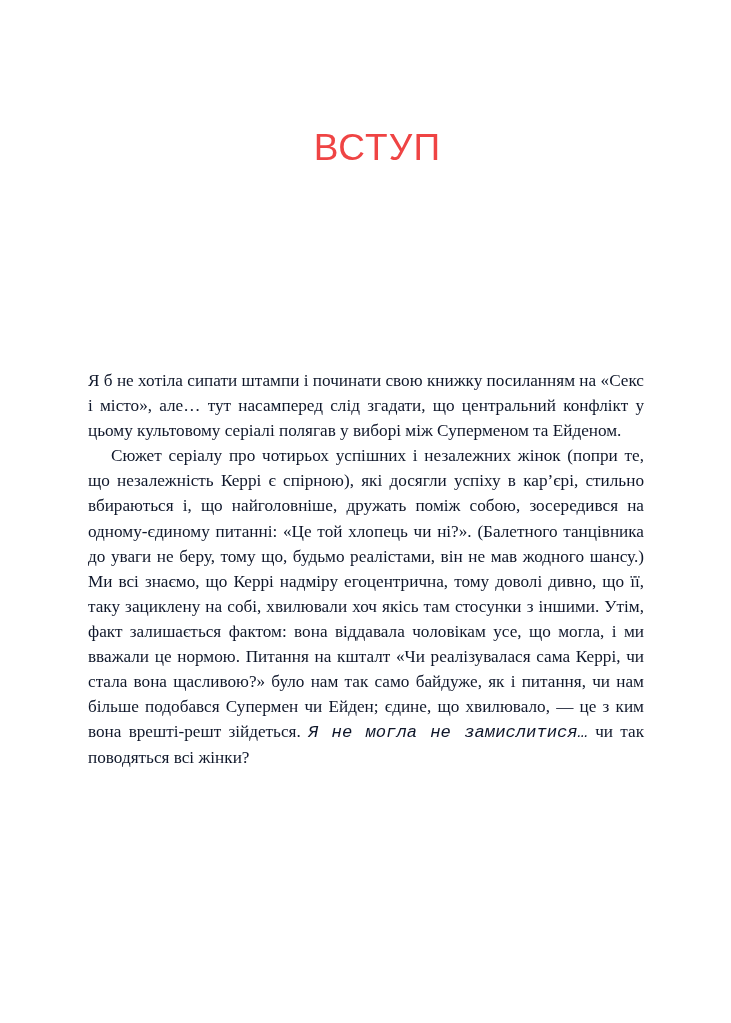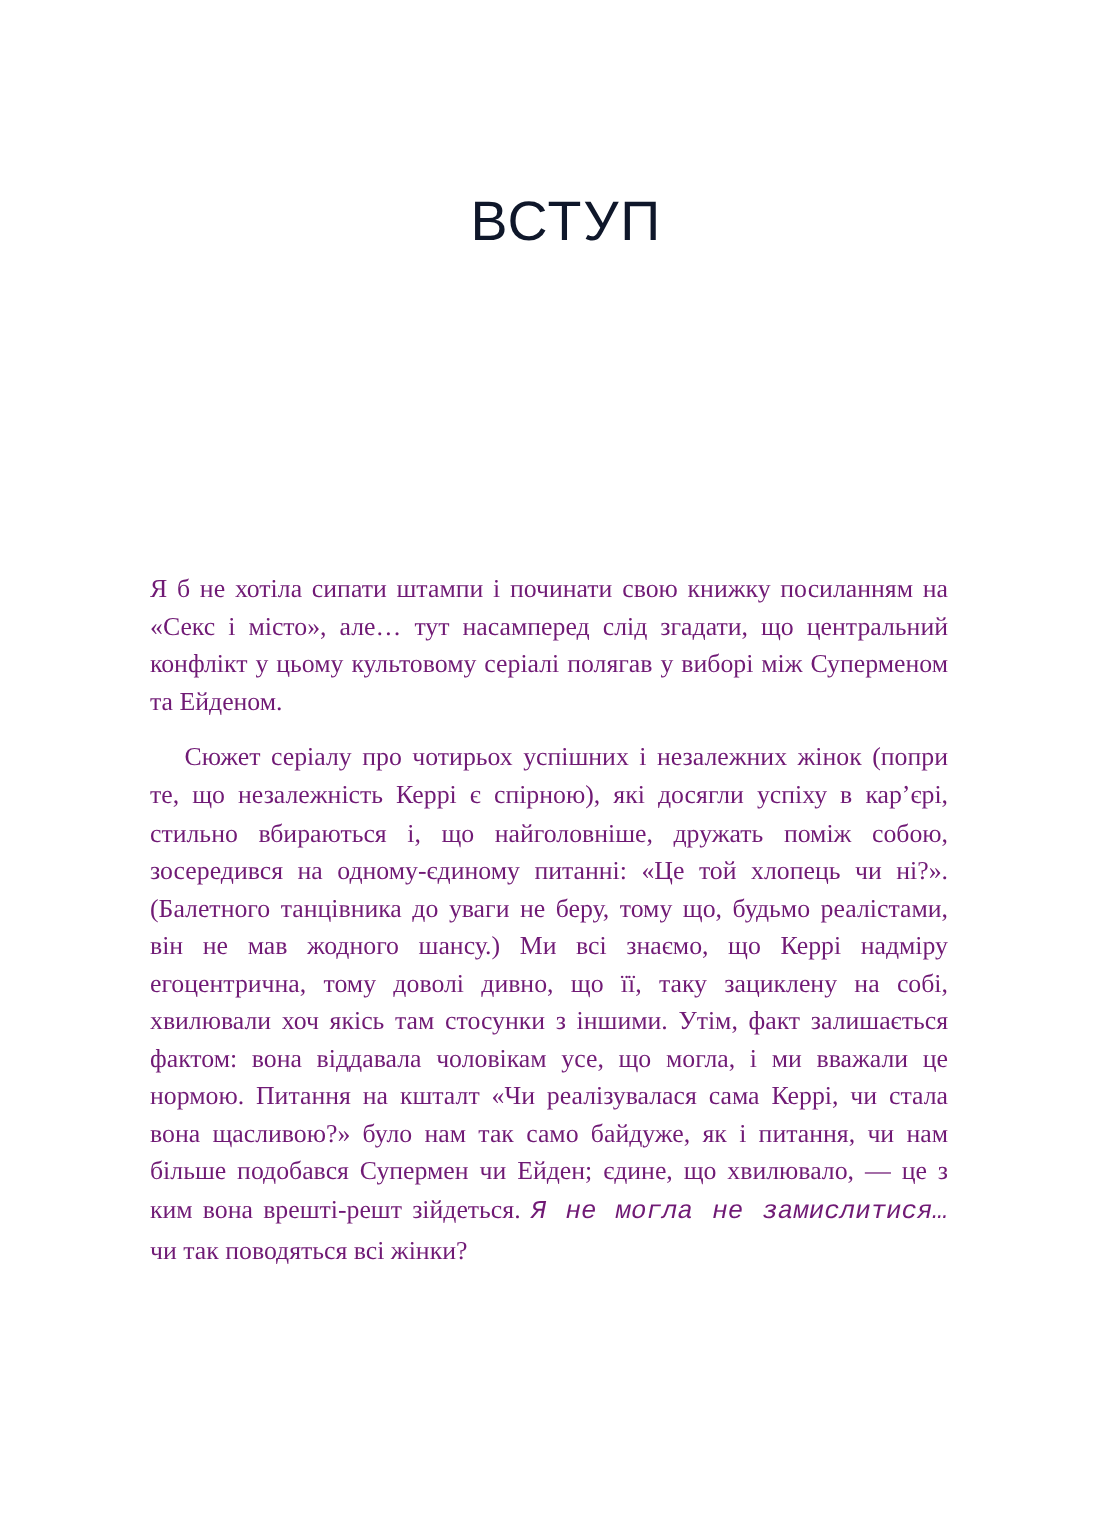--- a/index.html
+++ b/index.html
@@ -29,42 +29,42 @@
   .chapter-title {
     position: absolute;
     left: 0;
     right: 0;
     top: 126px;
     text-align: center;
     font-family: "Liberation Sans", "DejaVu Sans", sans-serif;
     font-size: 37px;
     font-weight: 400;
     letter-spacing: 1.2px;
-    color: #0f172a;
+    color: #ef4444;
     line-height: 44px;
     margin: 0;
     padding-left: 24px;
   }
 
   
   .text-body {
     position: absolute;
     left: 88px;
     top: 368px;
     width: 556px;
   }
 
   .text-body p {
-    margin: 12px;
+    margin: 0;
     font-size: 17.2px;
     line-height: 25.1px;
     text-align: justify;
     text-justify: inter-word;
     hyphens: manual;
-    color: #701a75;
+    color: #0f172a;
   }
 
   .text-body p.first {
     text-indent: 0;
   }
 
   .text-body p.indented {
     text-indent: 23px;
   }
 

